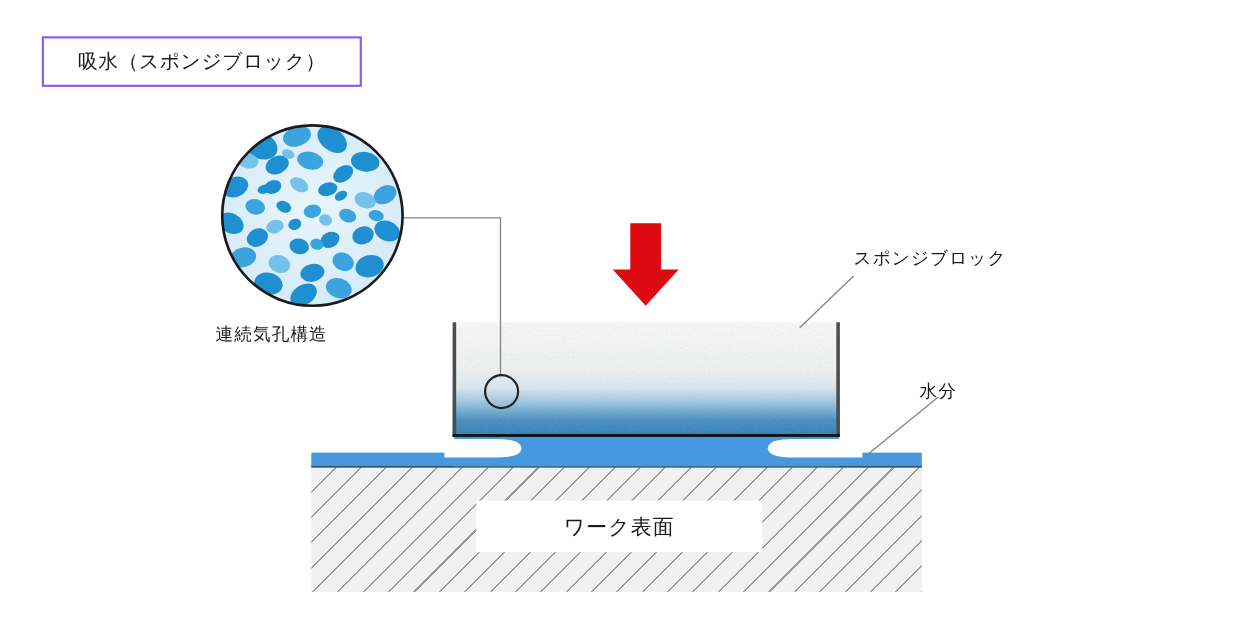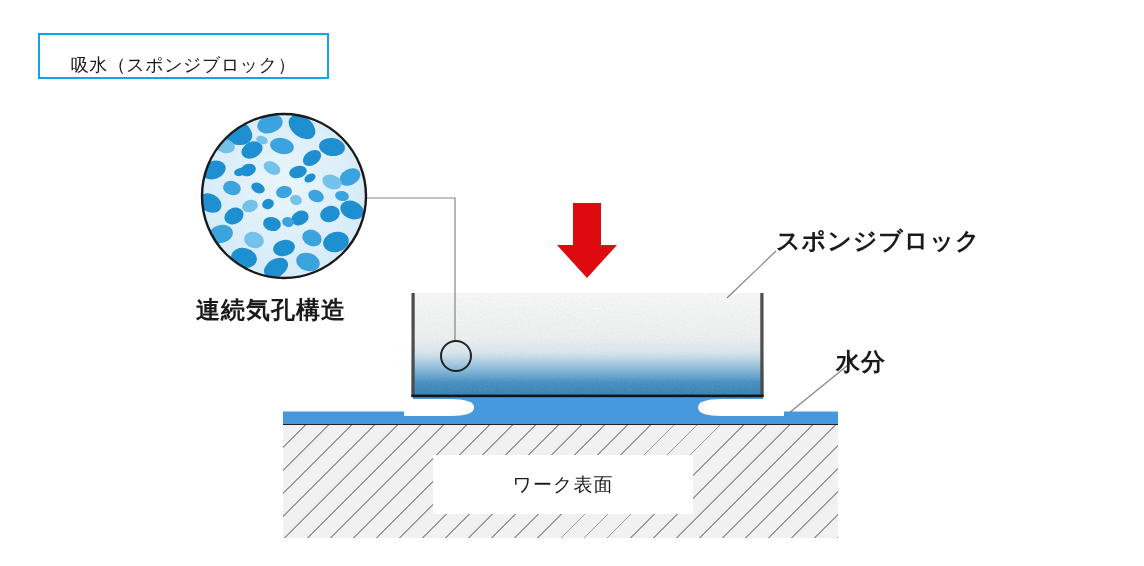--- a/index.html
+++ b/index.html
@@ -3,40 +3,40 @@
 <meta charset="utf-8">
 <style>
   html,body{margin:0;padding:0;background:#ffffff;}
   #canvas{
     position:relative;width:1144px;height:566px;background:#ffffff;overflow:hidden;
     font-family:"Liberation Sans","DejaVu Sans",sans-serif;color:#1a1a1a;
   }
   .abs{position:absolute;}
   #title-box{
     left:38px;top:33px;width:287px;height:42px;
-    border:2px solid #0ea5e9;background:#ffffff;
-    display:flex;align-items:flex-end;justify-content:center;
+    border:2px solid #8b5cf6;background:#ffffff;
+    display:flex;align-items:center;justify-content:center;
     font-size:18px;letter-spacing:0.5px;z-index:3;
   }
   #diagram-svg{left:0;top:0;z-index:2;}
   #hatch-area{
     left:283px;top:423px;width:555px;height:113px;
     border-top:2px solid #1f1f1f;
     background-color:#f1f1f1;
     background-image:repeating-linear-gradient(135deg,
       rgba(0,0,0,0) 0px, rgba(0,0,0,0) 15px,
       #9a9a9a 15px, #9a9a9a 16.3px);
     z-index:1;
   }
   #work-surface-label{
-    left:433px;top:455px;width:260px;height:59px;background:#ffffff;
+    left:433px;top:455px;width:260px;height:47px;background:#ffffff;
     display:flex;align-items:center;justify-content:center;
     font-size:19px;letter-spacing:1px;z-index:3;
   }
-  .callout{font-size:24px;letter-spacing:1px;z-index:3;white-space:nowrap;font-weight:bold;}
+  .callout{font-size:16px;letter-spacing:1px;z-index:3;white-space:nowrap;}
   #inset-caption{left:196px;top:294px;width:176px;text-align:left;}
   #sponge-callout{left:776px;top:225px;}
   #water-callout{left:836px;top:346px;}
 </style>
 </head>
 <body>
 
 <div id="canvas">
 
   <div id="title-box" class="abs">

